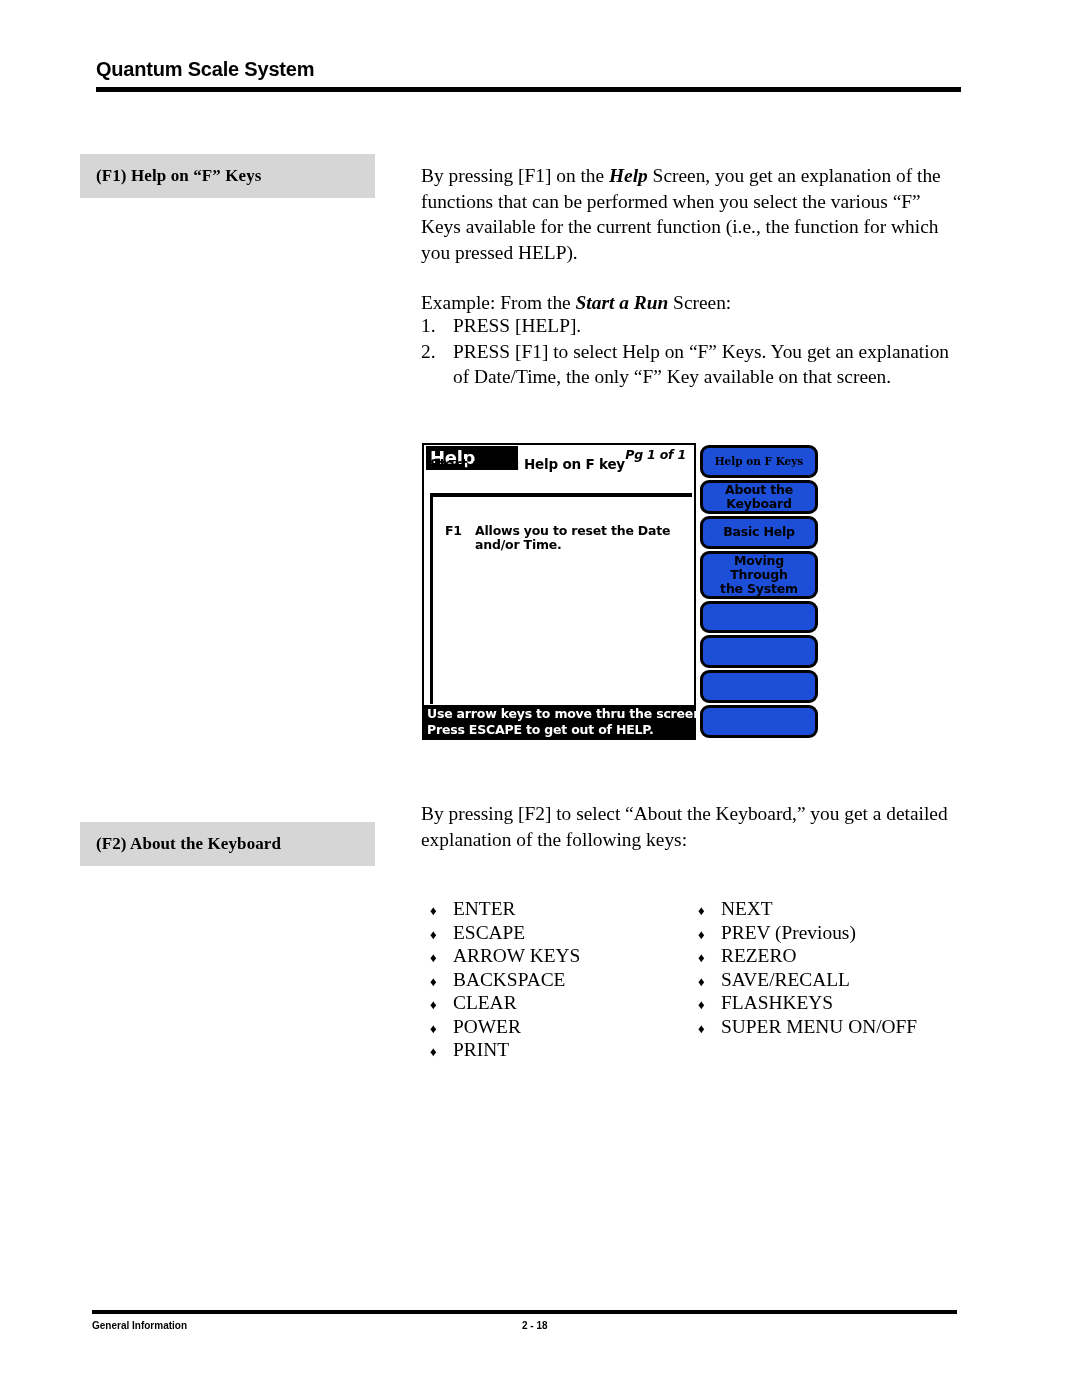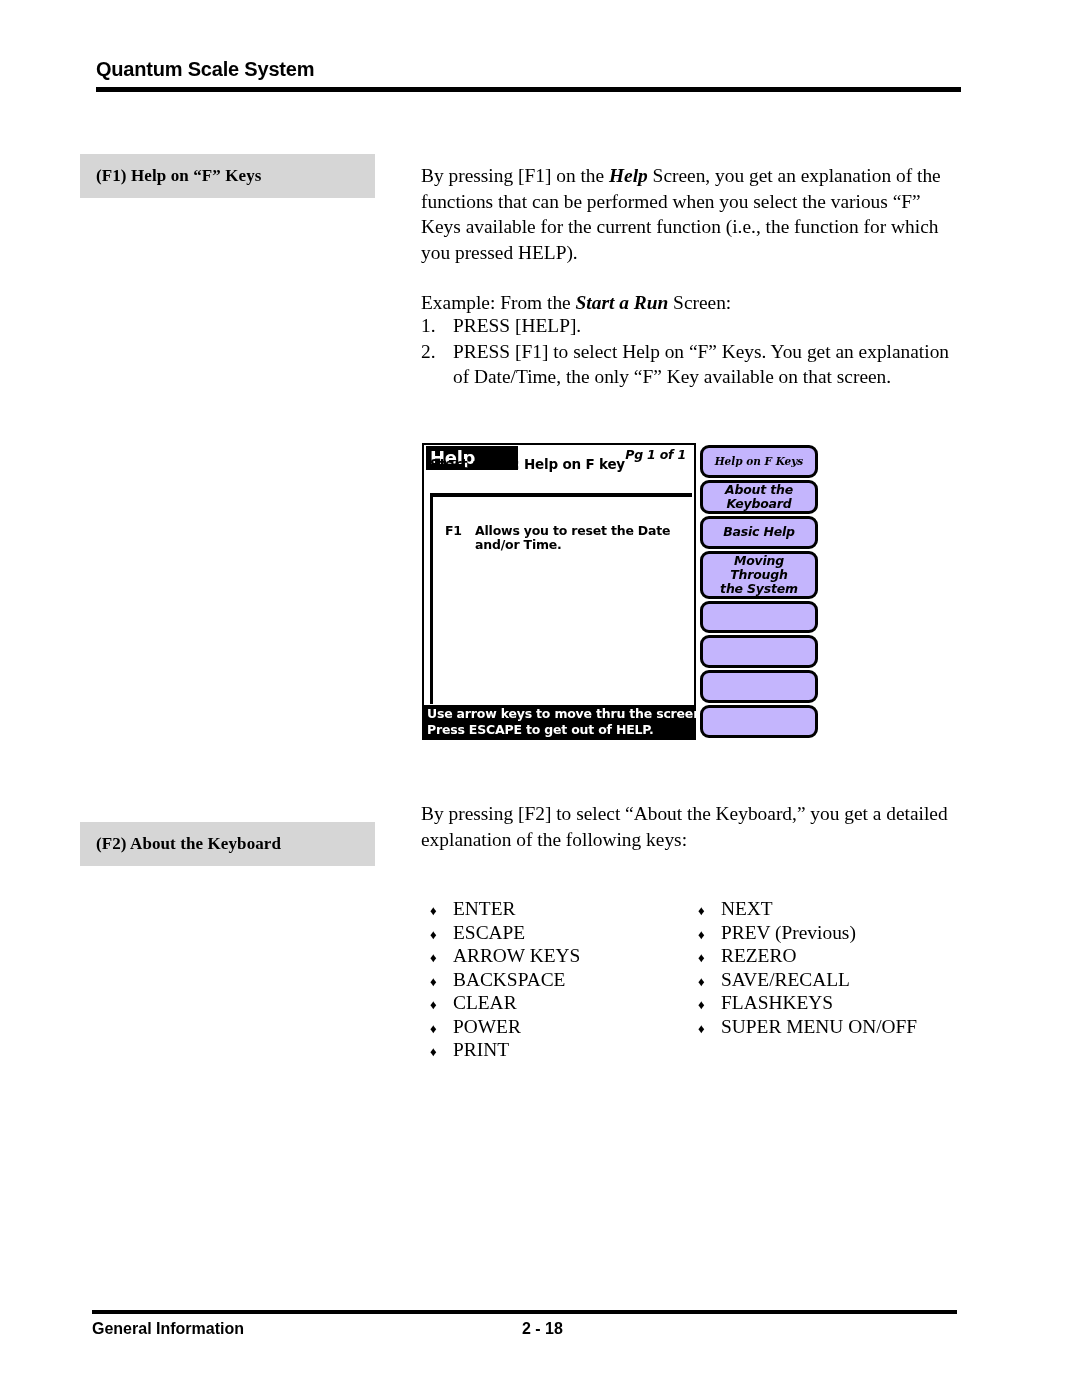--- a/index.html
+++ b/index.html
@@ -186,32 +186,31 @@
     width: 118px;
     height: 293px;
     display: flex;
     flex-direction: column;
     gap: 2px;
   }
   .softkey {
     flex: 1 1 0;
     border: 3px solid #000;
     border-radius: 9px;
-    background: #c4b5fd;
+    background: #1d4ed8;
     box-sizing: border-box;
     display: flex;
     align-items: center;
     justify-content: center;
     text-align: center;
     font-size: 12.5px;
     font-weight: bold;
     line-height: 14px;
     letter-spacing: -0.2px;
     padding: 0 2px;
-    font-style: italic;
   }
   .softkey.ornate {
     font-family: "DejaVu Serif", serif;
     font-size: 10.5px;
     font-weight: bold;
     letter-spacing: 0px;
   }
 
   
   .keylists {
@@ -249,21 +248,21 @@
     width: 865px;
   }
   #page-footer .ftr-rule {
     border-top: 4px solid #000;
     width: 100%;
   }
   #page-footer .ftr-row {
     position: relative;
     height: 26px;
     font-family: "Liberation Sans", sans-serif;
-    font-size: 16px;
+    font-size: 10px;
     font-weight: bold;
     padding-top: 6px;
   }
   #page-footer .ftr-left  { position: absolute; left: 0;     top: 6px; }
   #page-footer .ftr-page  { position: absolute; left: 430px; top: 6px; }
 </style>
 </head>
 <body>
 
 <div id="page-header">

